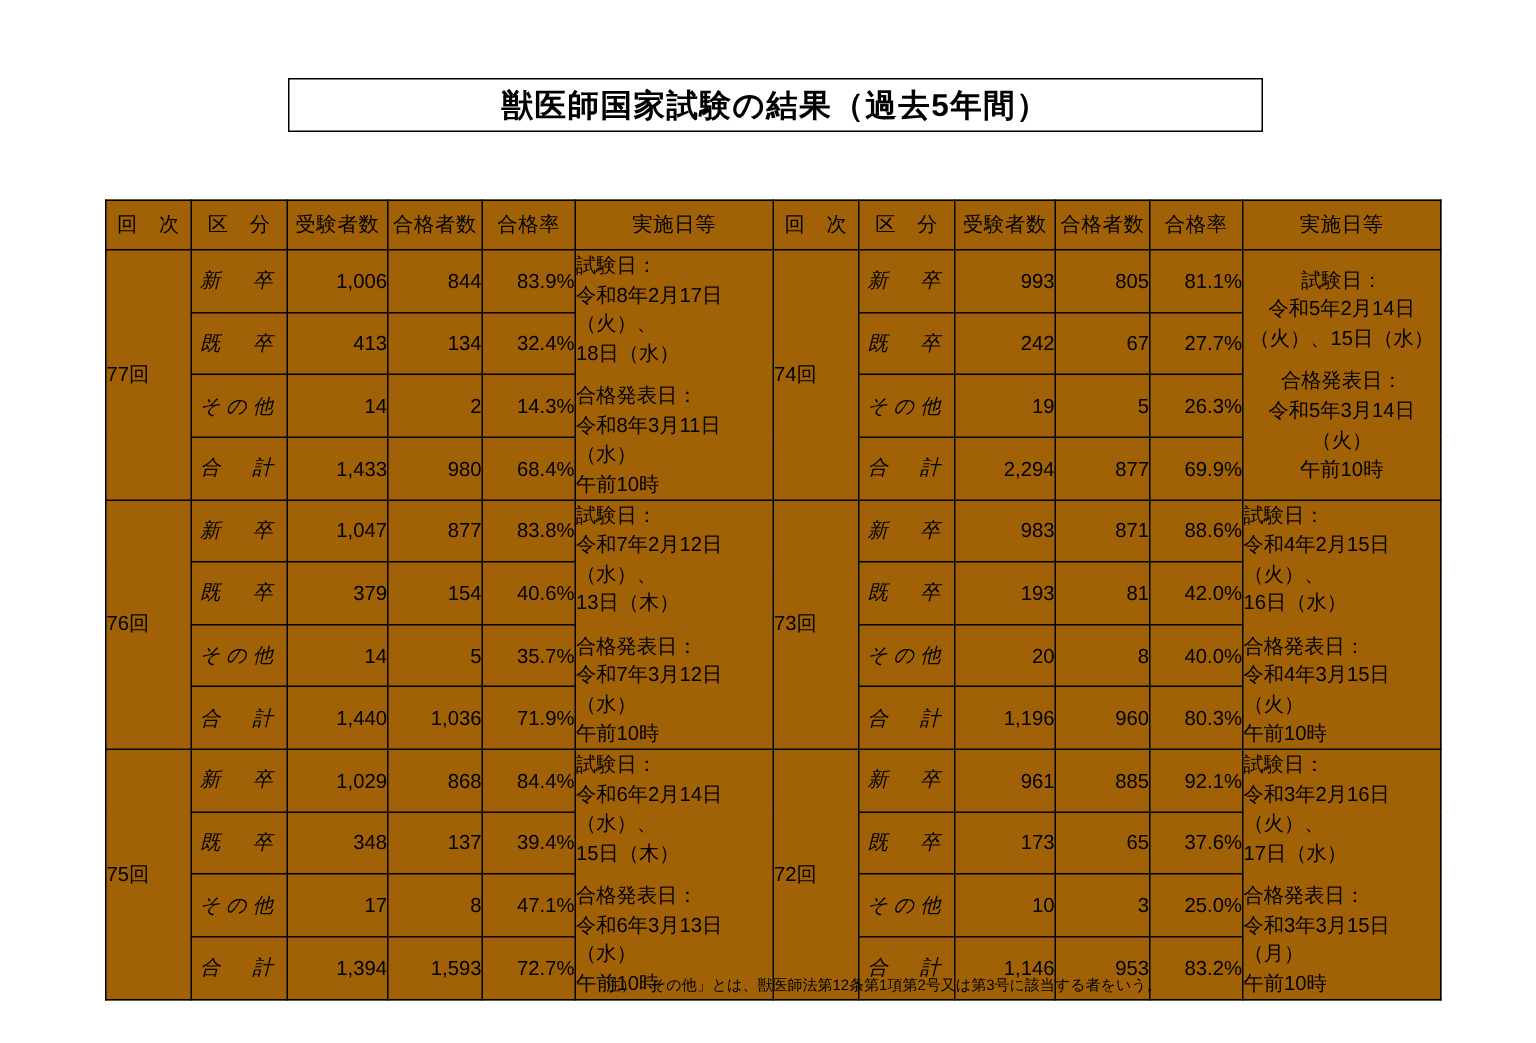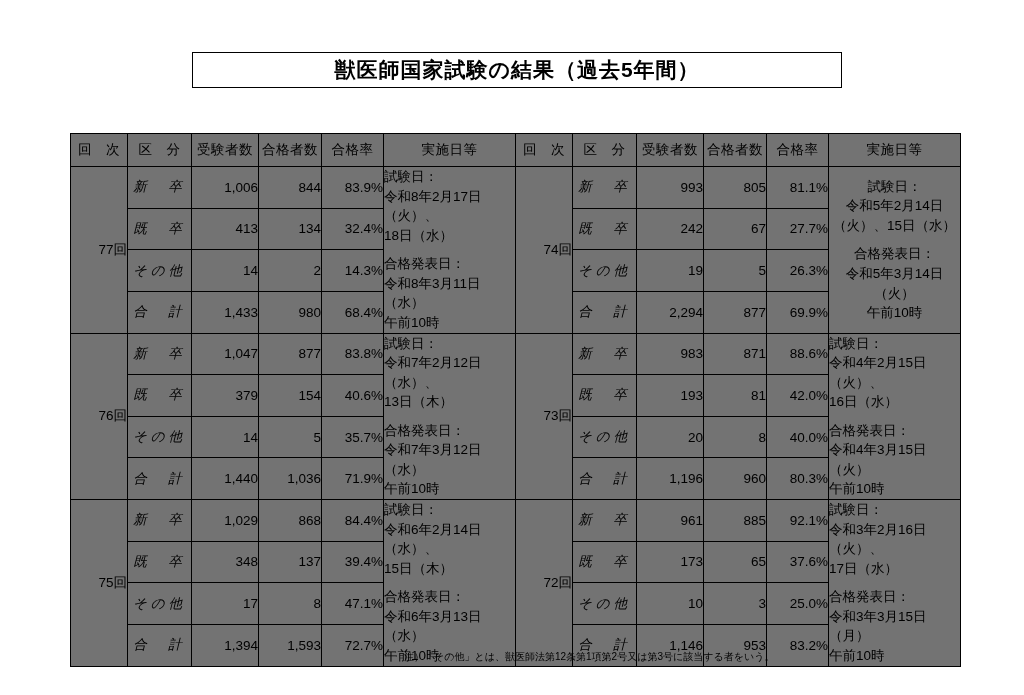--- a/index.html
+++ b/index.html
@@ -53,21 +53,21 @@
   .table-wrap {
     position: absolute;
     left: 70px;
     top: 133px;
     width: 890px;
   }
   table.main {
     border-collapse: collapse;
     table-layout: fixed;
     width: 890px;
-    background: #737373;
+    background: #a16207;
   }
   table.main td, table.main th {
     border: 1px solid #000;
     padding: 0;
     font-weight: normal;
     font-size: 13.5px;
     vertical-align: middle;
   }
   
   table.main {
@@ -83,21 +83,21 @@
 
   
   col.c-kai    { width: 57px; }
   col.c-kubun  { width: 64px; }
   col.c-juken  { width: 67px; }
   col.c-goukaku{ width: 63px; }
   col.c-ritsu  { width: 62px; }
   col.c-jisshi { width: 132px; }
 
   td.kai {
-    text-align: right;
+    text-align: left;
     font-size: 14px;
     vertical-align: bottom;
     padding-bottom: 22px;
   }
   td.kubun {
     text-align: center;
     font-size: 14px;
     letter-spacing: 4px;
     padding-left: 4px;
     font-style: italic;

